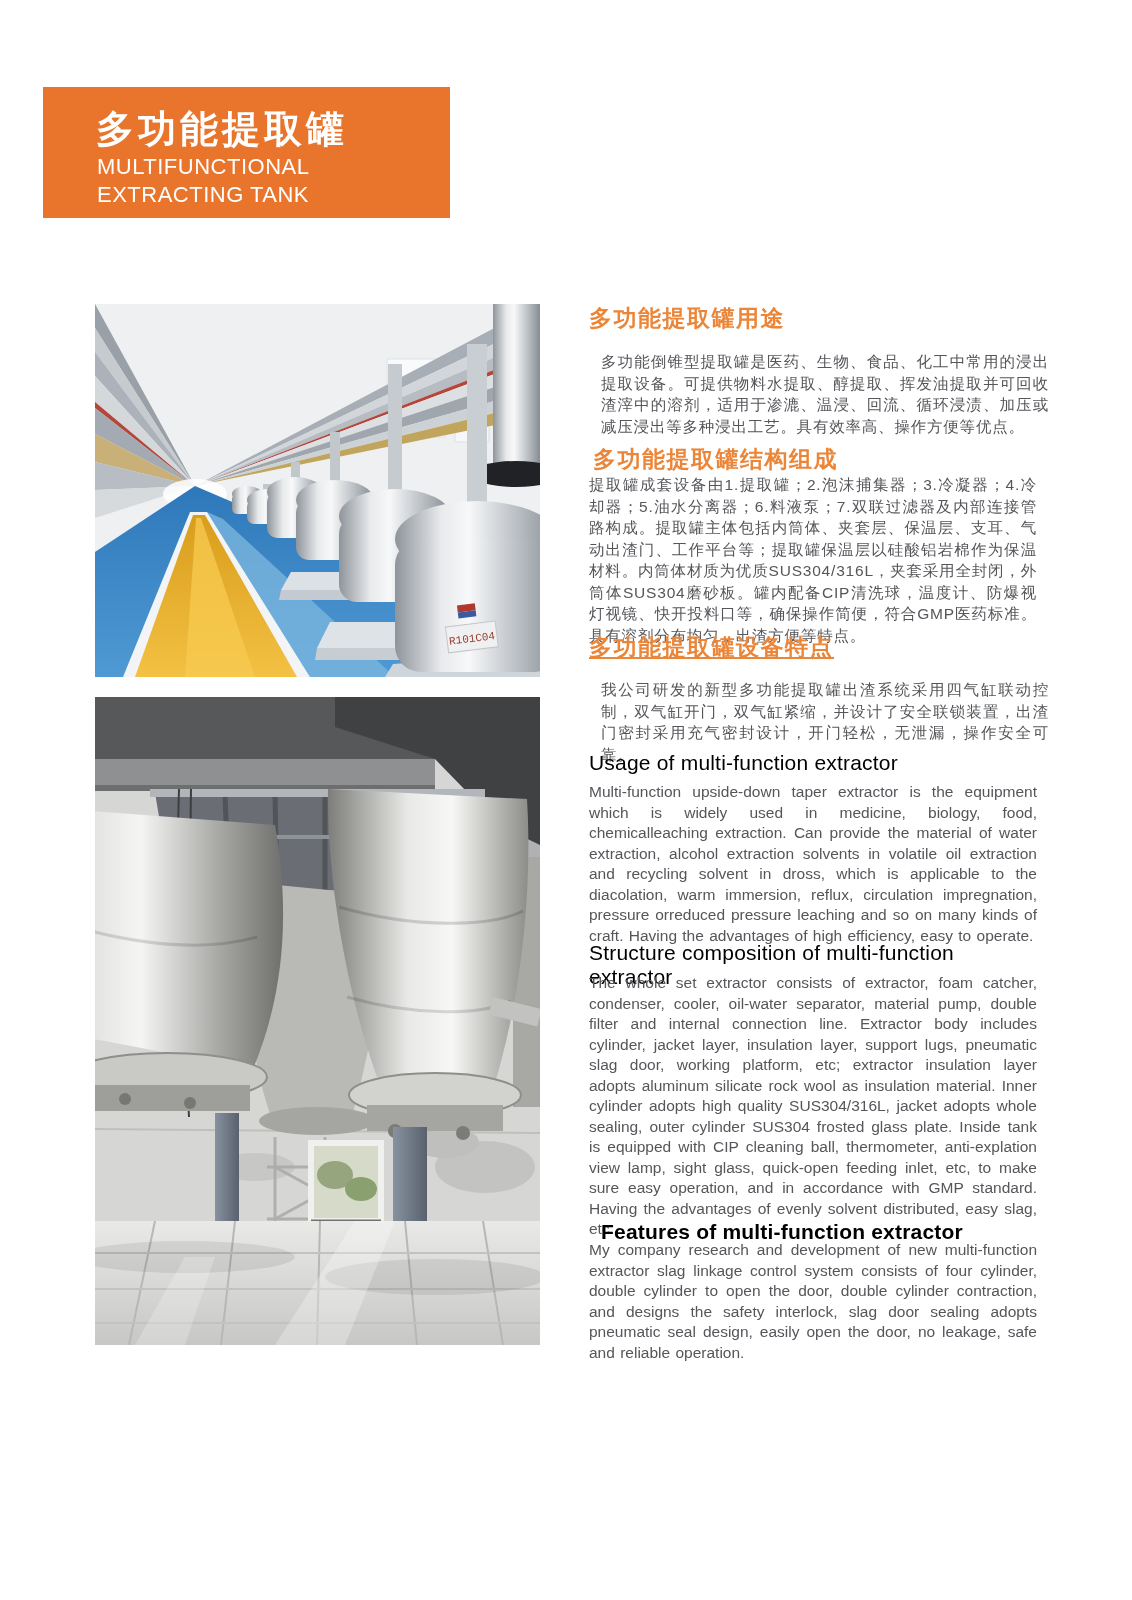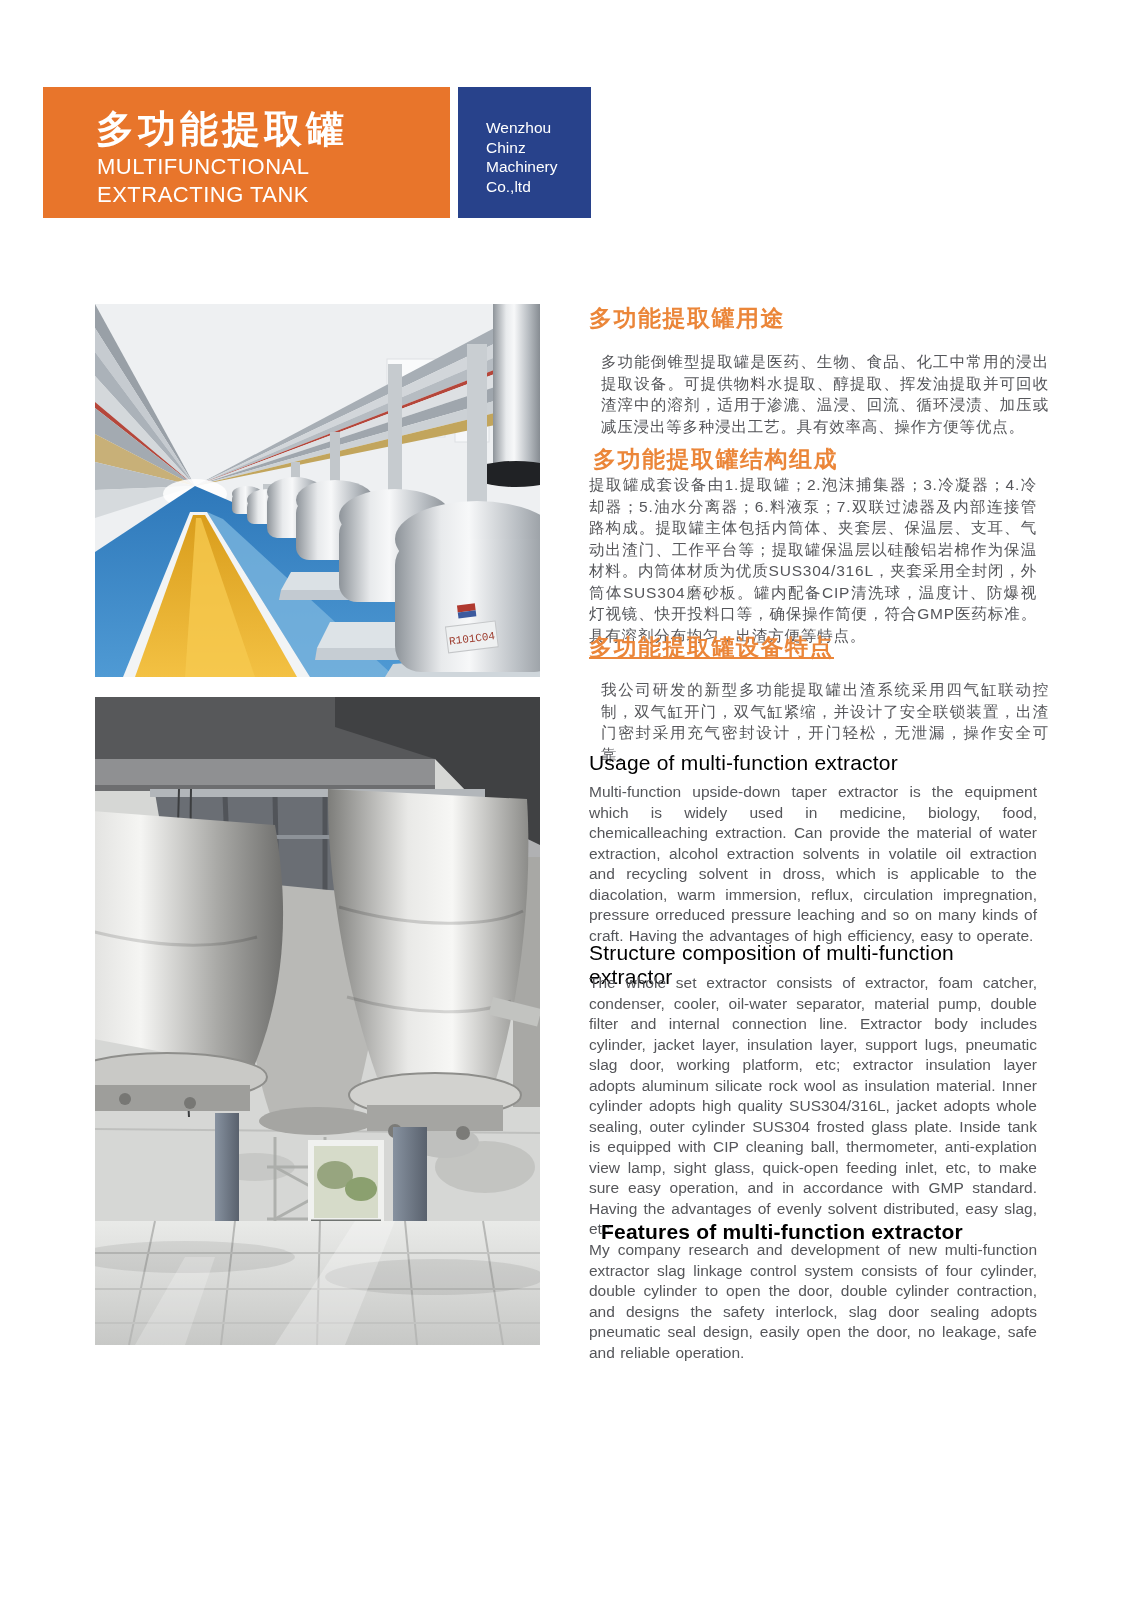--- a/index.html
+++ b/index.html
@@ -64,28 +64,20 @@
 </head>
 <body>
 
 <div class="page">
 
   <div class="orange-box">
     <div class="cn-title">多功能提取罐</div>
     <div class="en-title">
       <div>MULTIFUNCTIONAL</div>
       <div>EXTRACTING TANK</div>
-    </div>
-  </div>
-  <div class="blue-box">
-    <div class="co-wrap">
-      <div class="co-line">Wenzhou</div>
-      <div class="co-line">Chinz</div>
-      <div class="co-line">Machinery</div>
-      <div class="co-line">Co.,ltd</div>
     </div>
   </div>
 
   <div class="photo" id="photo1">
     <svg width="445" height="373" viewBox="0 0 445 373">
       <defs>
         <linearGradient id="p1steel" x1="0" y1="0" x2="1" y2="0">
           <stop offset="0" stop-color="#8e949a"></stop>
             <stop offset="0.28" stop-color="#e8eaec"></stop>
           <stop offset="0.45" stop-color="#f7f8f9"></stop>

